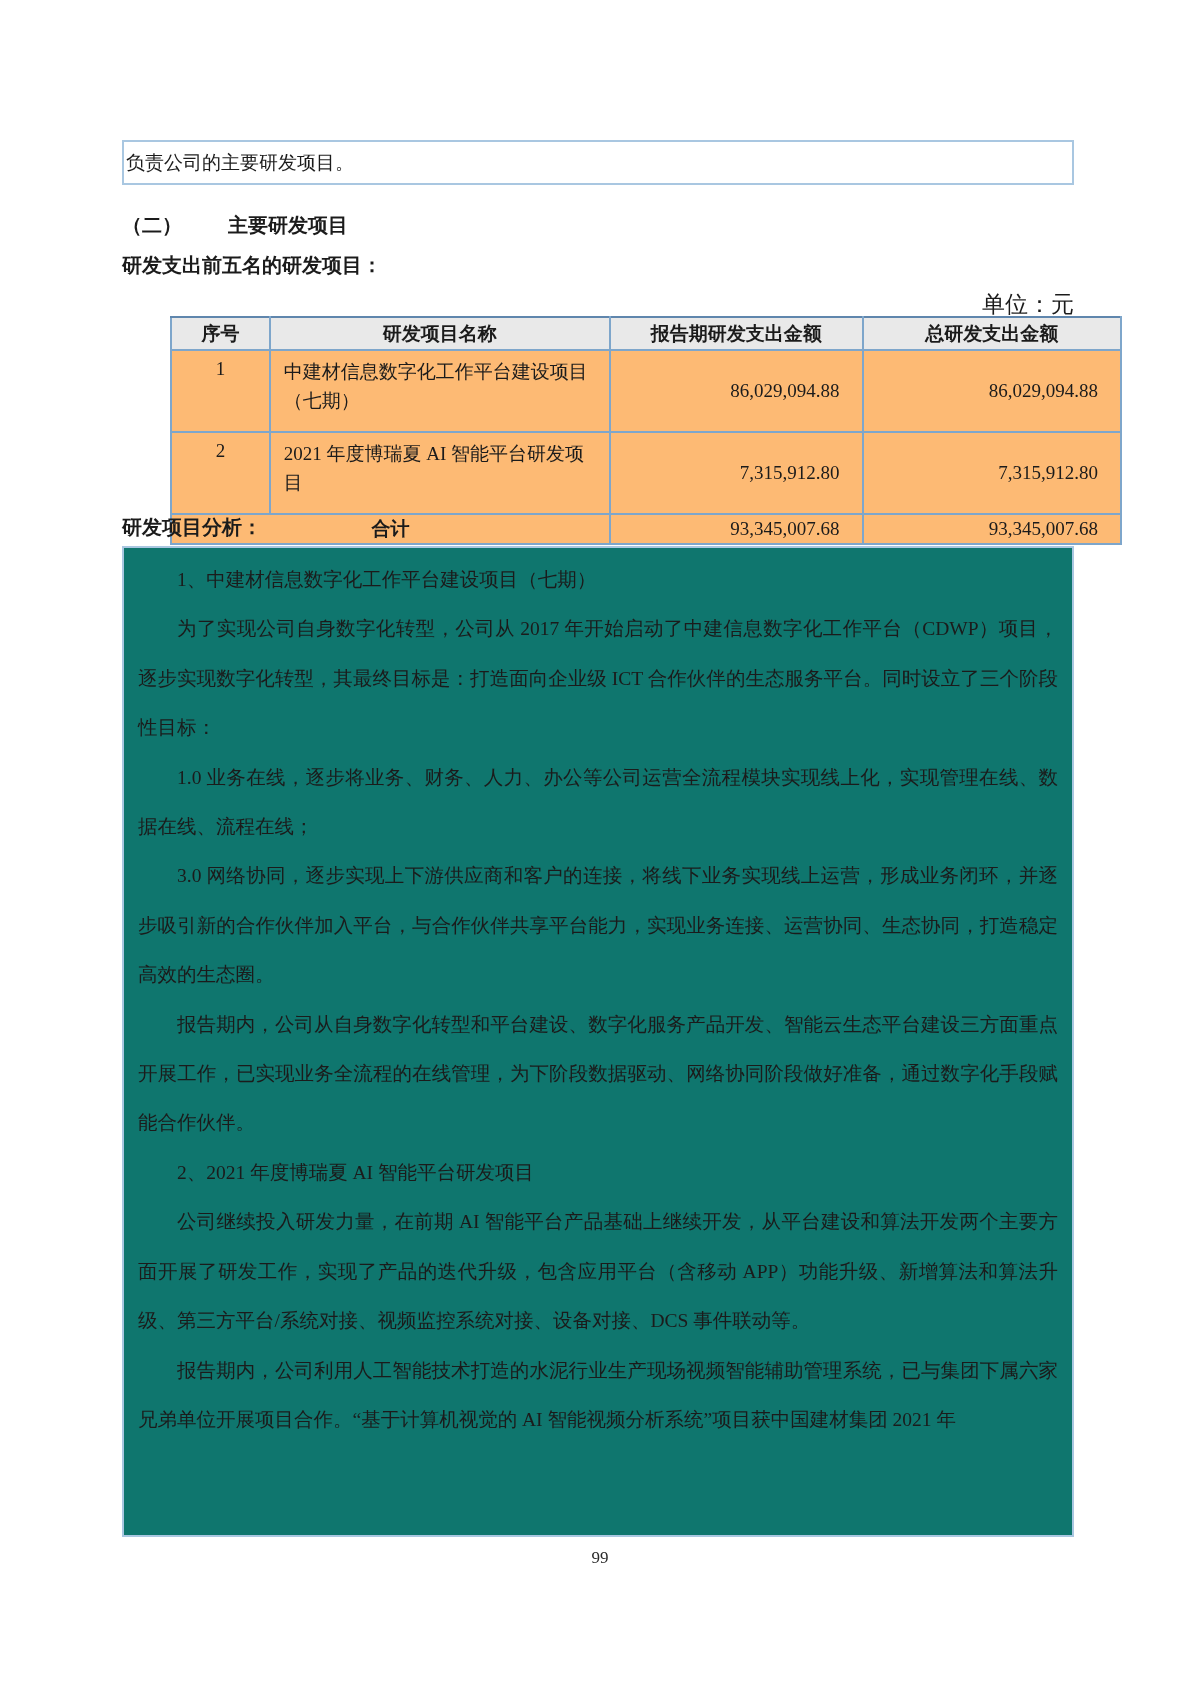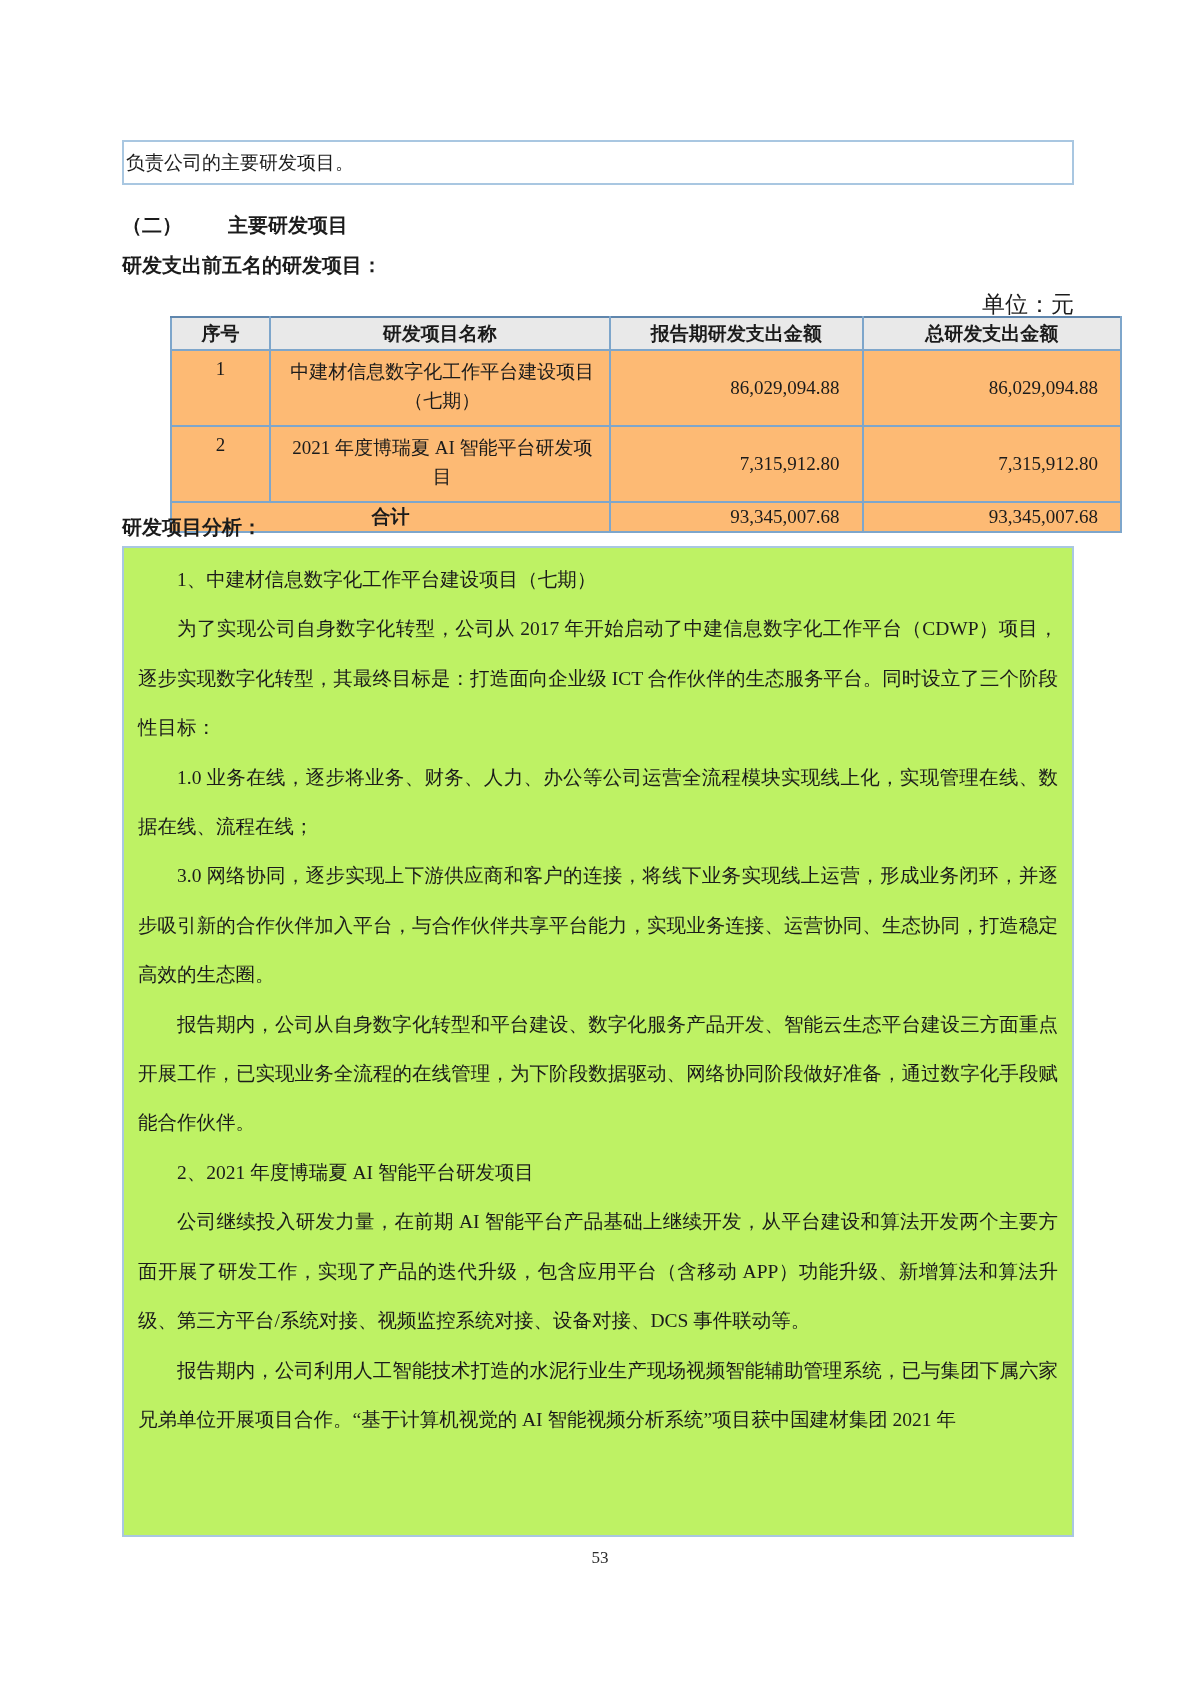--- a/index.html
+++ b/index.html
@@ -64,23 +64,23 @@
     padding:2px 4px;
     border-top:2px solid #5f86ad;
   }
   .rd-table td.no-cell {
     text-align:center;
     vertical-align:top;
     padding-top:7px;
   }
   .rd-table td.name-cell {
     vertical-align:top;
-    padding:6px 8px 10px 13px;
+    padding:6px 8px 16px 13px;
     line-height:29px;
-    text-align:center;
+    text-align:left;
   }
   .rd-table td.amt-cell {
     text-align:right;
     vertical-align:middle;
     padding-right:22px;
   }
   .rd-table tbody tr.row-1 { height:60px; }
   .rd-table tbody tr.row-2 { height:58px; }
   .rd-table tfoot tr { height:30px; }
   .rd-table tfoot td { border-top:2px solid #5f86ad; }
@@ -98,21 +98,21 @@
   .analysis-box {
     position:absolute;
     left:122px; top:546px;
     width:952px; height:991px;
     border:2px solid #a9c7e1;
     box-sizing:border-box;
     padding:7px 14px 0 14px;
     font-size:19.5px;
     line-height:49.4px;
     text-align:justify;
-    background:#bef264;
+    background:#0f766e;
     overflow:hidden;
   }
   .analysis-box p {
     margin:0;
     text-indent:2em;
   }
 
   .page-number {
     position:absolute; left:0; top:1548px;
     width:100%;
@@ -182,15 +182,15 @@
     <p>1、中建材信息数字化工作平台建设项目（七期）</p>
     <p>为了实现公司自身数字化转型，公司从 2017 年开始启动了中建信息数字化工作平台（CDWP）项目，逐步实现数字化转型，其最终目标是：打造面向企业级 ICT 合作伙伴的生态服务平台。同时设立了三个阶段性目标：</p>
     <p>1.0 业务在线，逐步将业务、财务、人力、办公等公司运营全流程模块实现线上化，实现管理在线、数据在线、流程在线；</p>
     <p>3.0 网络协同，逐步实现上下游供应商和客户的连接，将线下业务实现线上运营，形成业务闭环，并逐步吸引新的合作伙伴加入平台，与合作伙伴共享平台能力，实现业务连接、运营协同、生态协同，打造稳定高效的生态圈。</p>
     <p>报告期内，公司从自身数字化转型和平台建设、数字化服务产品开发、智能云生态平台建设三方面重点开展工作，已实现业务全流程的在线管理，为下阶段数据驱动、网络协同阶段做好准备，通过数字化手段赋能合作伙伴。</p>
     <p>2、2021 年度博瑞夏 AI 智能平台研发项目</p>
     <p>公司继续投入研发力量，在前期 AI 智能平台产品基础上继续开发，从平台建设和算法开发两个主要方面开展了研发工作，实现了产品的迭代升级，包含应用平台（含移动 APP）功能升级、新增算法和算法升级、第三方平台/系统对接、视频监控系统对接、设备对接、DCS 事件联动等。</p>
     <p>报告期内，公司利用人工智能技术打造的水泥行业生产现场视频智能辅助管理系统，已与集团下属六家兄弟单位开展项目合作。“基于计算机视觉的 AI 智能视频分析系统”项目获中国建材集团 2021 年</p>
   </div>
 
-  <div class="page-number">53</div>
+  <div class="page-number">99</div>
 
 </div>
 
 </body></html>

